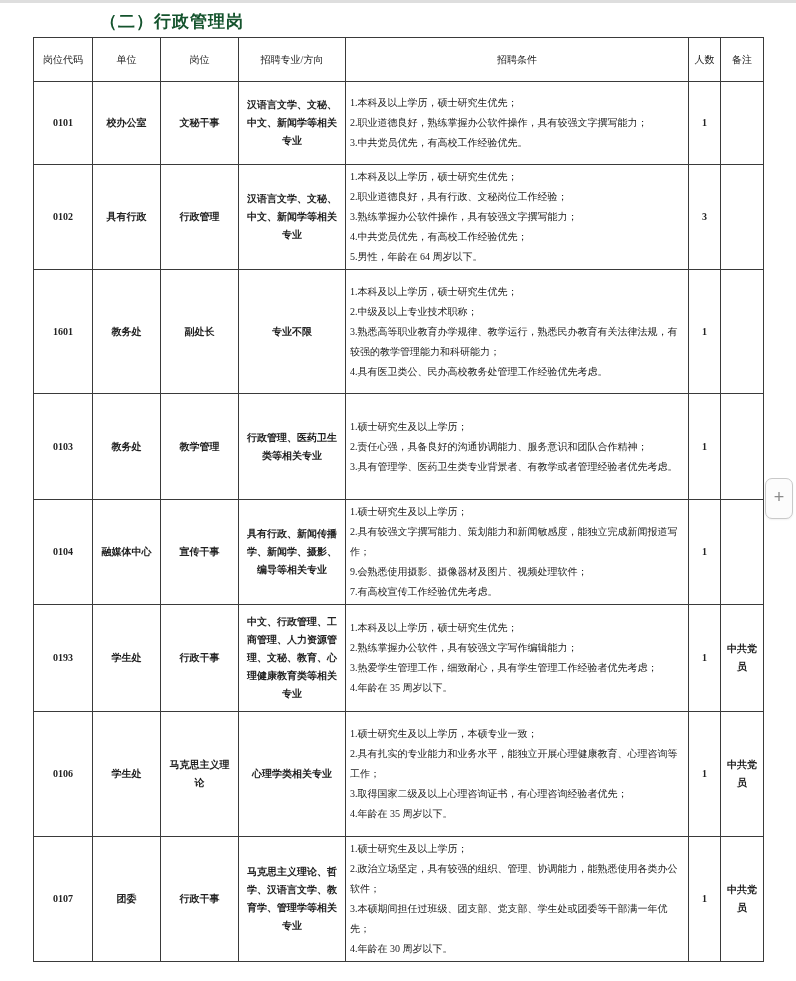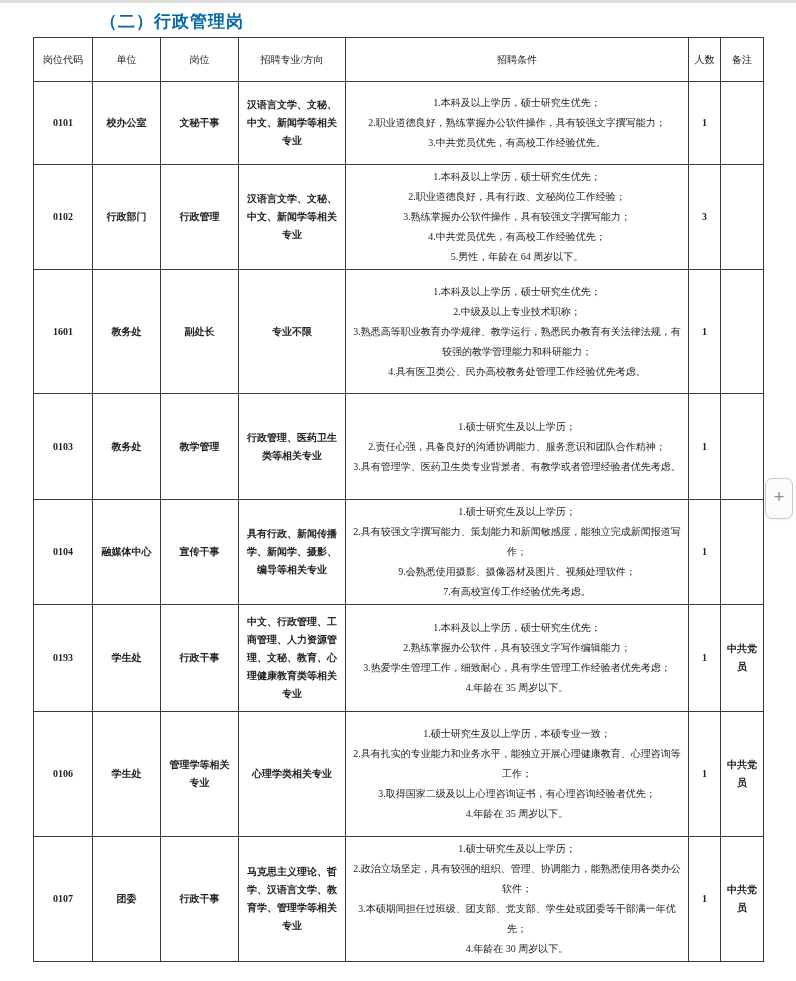--- a/index.html
+++ b/index.html
@@ -19,21 +19,21 @@
     position: absolute;
     top: 0; left: 0; right: 0;
     height: 3px;
     background: #dedede;
   }
   .section-title {
     margin: 10px 16px 4px 100px;
     font-size: 17px;
     font-weight: bold;
     letter-spacing: 1px;
-    color: #0369a1;
+    color: #14532d;
   }
   table.positions {
     margin-left: 33px;
     border-collapse: collapse;
     table-layout: fixed;
     width: 730px;
     font-size: 10px;
     color: #222222;
   }
   table.positions th,
@@ -50,21 +50,20 @@
     text-align: center;
     line-height: 19px;
   }
   td.c-center { text-align: center; line-height: 18px; font-weight: bold; }
   td.cell-conditions {
     text-align: left;
     padding: 2px 6px;
   }
   .cond-line {
     line-height: 20px;
-    text-align: center;
   }
   
   tbody tr:nth-child(1) { height: 83px; }
   tbody tr:nth-child(2) { height: 103px; }
   tbody tr:nth-child(3) { height: 124px; }
   tbody tr:nth-child(4) { height: 106px; }
   tbody tr:nth-child(5) { height: 105px; }
   tbody tr:nth-child(6) { height: 107px; }
   tbody tr:nth-child(7) { height: 125px; }
   tbody tr:nth-child(8) { height: 120px; }
@@ -126,21 +125,21 @@
           <div class="cond-line">1.本科及以上学历，硕士研究生优先；</div>
           <div class="cond-line">2.职业道德良好，熟练掌握办公软件操作，具有较强文字撰写能力；</div>
           <div class="cond-line">3.中共党员优先，有高校工作经验优先。</div>
         </td>
     <td class="c-center">1</td>
     <td class="c-center"></td>
   </tr>
 
   <tr>
     <td class="c-center">0102</td>
-    <td class="c-center">行政部门</td>
+    <td class="c-center">具有行政</td>
     <td class="c-center">行政管理</td>
     <td class="c-center">汉语言文学、文秘、中文、新闻学等相关专业</td>
     <td class="cell-conditions">
           <div class="cond-line">1.本科及以上学历，硕士研究生优先；</div>
           <div class="cond-line">2.职业道德良好，具有行政、文秘岗位工作经验；</div>
           <div class="cond-line">3.熟练掌握办公软件操作，具有较强文字撰写能力；</div>
           <div class="cond-line">4.中共党员优先，有高校工作经验优先；</div>
           <div class="cond-line">5.男性，年龄在 64 周岁以下。</div>
         </td>
     <td class="c-center">3</td>
@@ -202,21 +201,21 @@
           <div class="cond-line">3.热爱学生管理工作，细致耐心，具有学生管理工作经验者优先考虑；</div>
           <div class="cond-line">4.年龄在 35 周岁以下。</div>
         </td>
     <td class="c-center">1</td>
     <td class="c-center">中共党员</td>
   </tr>
 
   <tr>
     <td class="c-center">0106</td>
     <td class="c-center">学生处</td>
-    <td class="c-center">管理学等相关专业</td>
+    <td class="c-center">马克思主义理论</td>
     <td class="c-center">心理学类相关专业</td>
     <td class="cell-conditions">
           <div class="cond-line">1.硕士研究生及以上学历，本硕专业一致；</div>
           <div class="cond-line">2.具有扎实的专业能力和业务水平，能独立开展心理健康教育、心理咨询等工作；</div>
           <div class="cond-line">3.取得国家二级及以上心理咨询证书，有心理咨询经验者优先；</div>
           <div class="cond-line">4.年龄在 35 周岁以下。</div>
         </td>
     <td class="c-center">1</td>
     <td class="c-center">中共党员</td>
   </tr>

